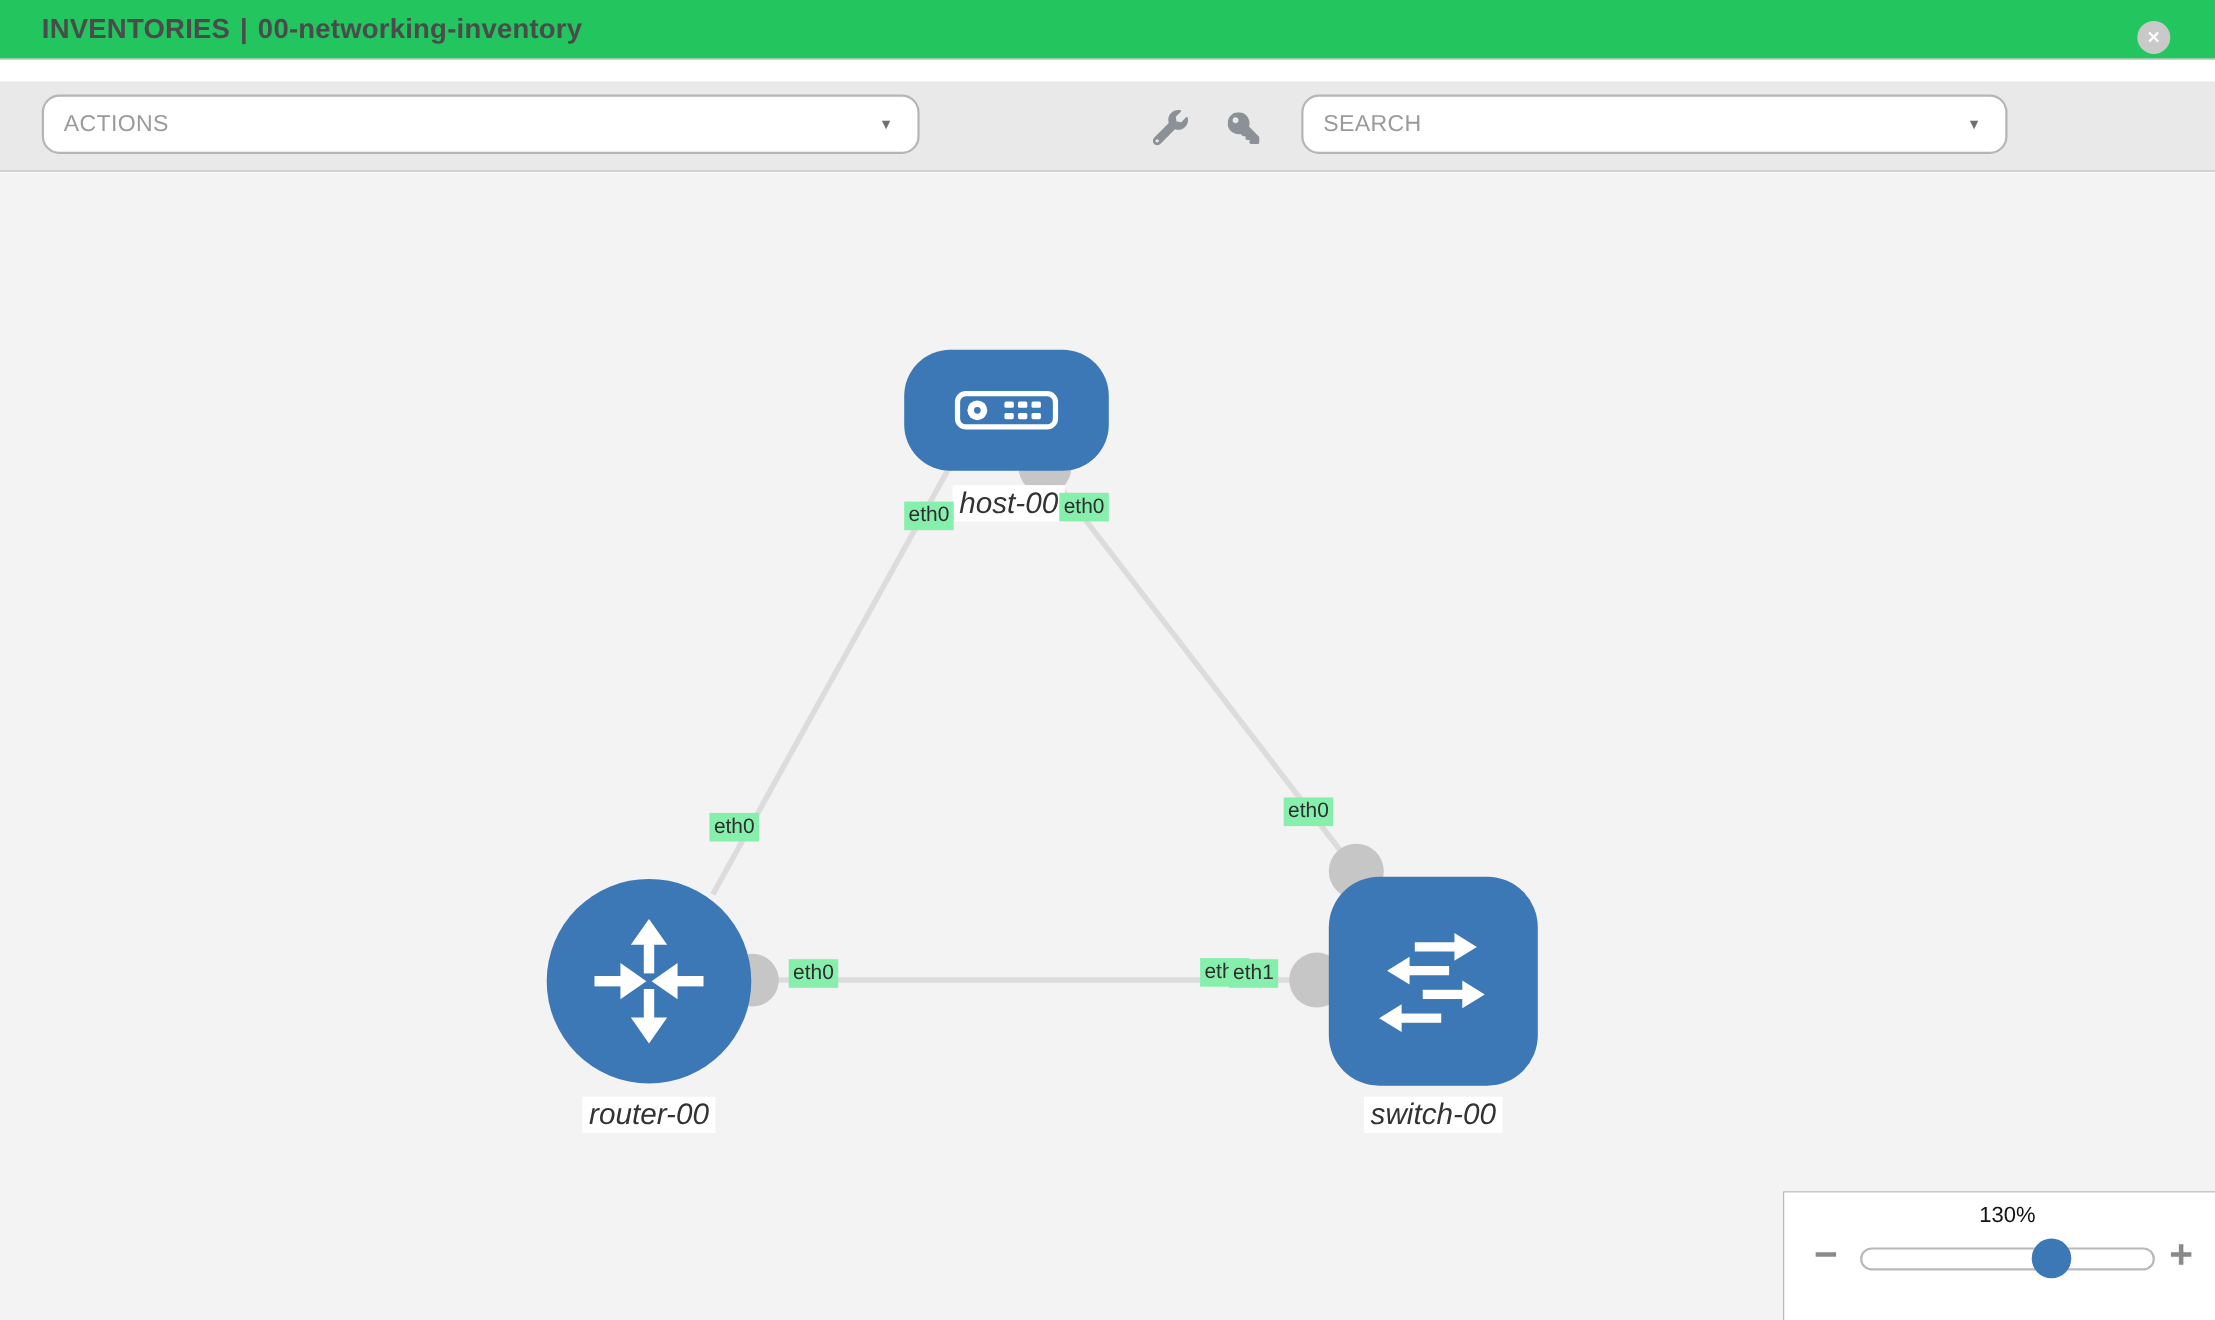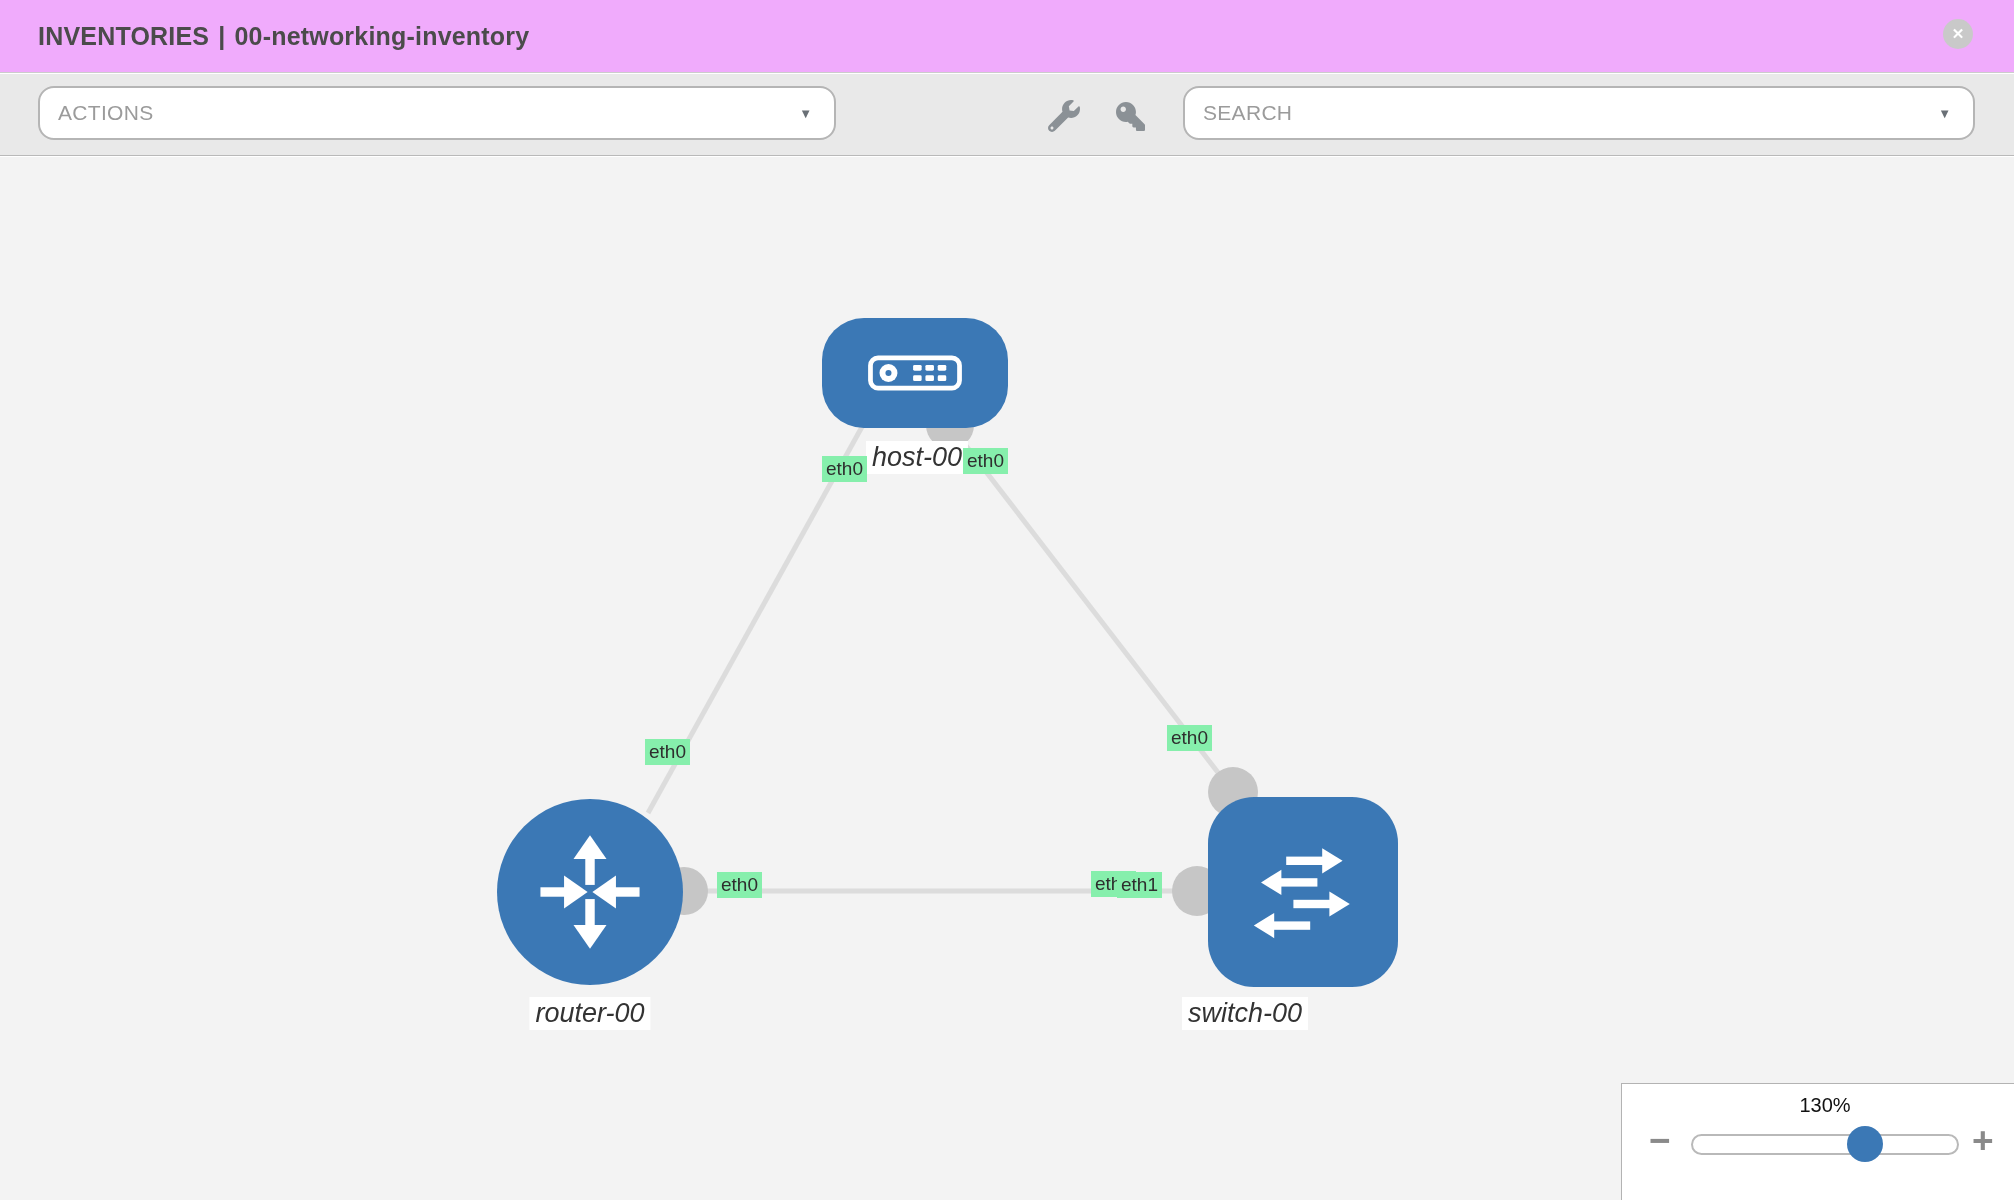--- a/index.html
+++ b/index.html
@@ -1,41 +1,41 @@
 <!DOCTYPE html>
 <html><head>
 <meta charset="utf-8">
 <style>
   * { margin:0; padding:0; box-sizing:border-box; }
   html,body { width:2014px; height:1200px; overflow:hidden; background:#fff;
               font-family:"Liberation Sans", sans-serif; }
   .stage { position:relative; width:2014px; height:1200px; }
 
   
-  .titlebar { position:absolute; top:0; left:0; width:2014px; height:73px;
-              background:#f0abfc; border-bottom:1px solid #cccccc; }
+  .titlebar { position:absolute; top:0; left:0; width:2014px; height:54px;
+              background:#22c55e; border-bottom:1px solid #cccccc; }
   .title { position:absolute; left:38px; top:50%; transform:translateY(-50%);
            font-size:25px; font-weight:bold; color:#4b4b4b; letter-spacing:.2px; white-space:nowrap; }
   .title span { margin-right:9px; }
   .close-btn { position:absolute; left:1943px; top:19px; width:30px; height:30px;
                border-radius:50%; background:#c9c9c9; color:#ffffff;
                display:flex; align-items:center; justify-content:center;
                font-size:15px; font-weight:bold; cursor:pointer; }
 
   
   .toolbar { position:absolute; top:74px; left:0; width:2014px; height:82px;
              background:#e9e9e9; border-bottom:1px solid #b9b9b9; }
   .select { position:absolute; top:12px; height:54px; background:#ffffff;
             border:2px solid #b5b5b5; border-radius:16px; cursor:pointer; }
   .select .lbl { position:absolute; left:18px; top:50%; transform:translateY(-50%);
                  font-size:21px; color:#9b9b9b; letter-spacing:.3px; }
   .select .caret { position:absolute; right:22px; top:50%; transform:translateY(-50%);
                    font-size:13px; color:#6a7076; }
   .select-actions { left:38px; width:798px; }
-  .select-search  { left:1183px; width:792px; }
+  .select-search  { left:1183px; width:642px; }
   .tool-icon { position:absolute; top:26px; width:32px; height:32px; cursor:pointer; }
   .tool-icon svg { width:100%; height:100%; fill:#8b9196; }
   .tool-wrench { left:1048px; }
   .tool-key    { left:1116px; top:28px; width:29px; height:29px; }
 
   
   .canvas { position:absolute; top:157px; left:0; width:2014px; height:1043px;
             background:#f3f3f3; }
   .net-svg { position:absolute; top:0; left:0; }
 
@@ -43,21 +43,21 @@
           align-items:center; justify-content:center; cursor:pointer; }
   .node svg { display:block; }
   .node-host   { left:822px; top:161px; width:186px; height:110px; border-radius:42px; }
   .node-router { left:497px; top:642px; width:186px; height:186px; border-radius:50%; }
   .node-switch { left:1208px; top:640px; width:190px; height:190px; border-radius:46px; }
 
   .node-label { position:absolute; transform:translateX(-50%); background:#ffffff;
                 color:#333333; font-size:27px; padding:1px 6px; white-space:nowrap;font-style:italic; }
   .lbl-host   { left:917px;  top:284px; }
   .lbl-router { left:590px;  top:840px; }
-  .lbl-switch { left:1245px; top:840px; }
+  .lbl-switch { left:1303px; top:840px; }
 
   .chip { position:absolute; background:#86efac; color:#2e2e2e; font-size:19px;
           padding:1px 4px; line-height:24px; white-space:nowrap; }
   .chip-0 { left:822px;  top:299px; }
   .chip-1 { left:645px;  top:582px; }
   .chip-2 { left:963px;  top:291px; }
   .chip-3 { left:1167px; top:568px; }
   .chip-4 { left:717px;  top:715px; }
   .chip-5 { left:1091px; top:714px; z-index:3; }
   .chip-6 { left:1117px; top:715px; z-index:4; }

